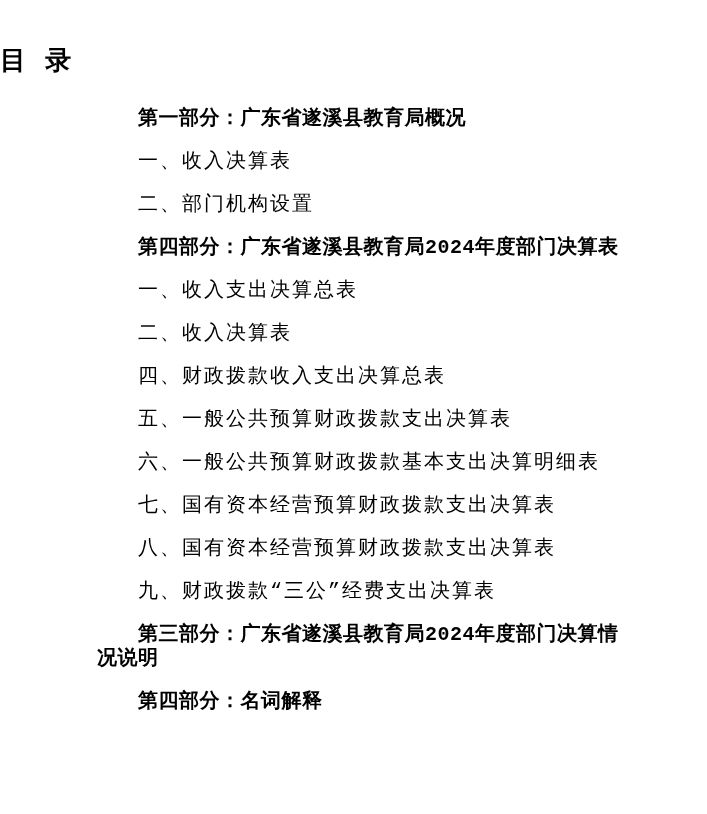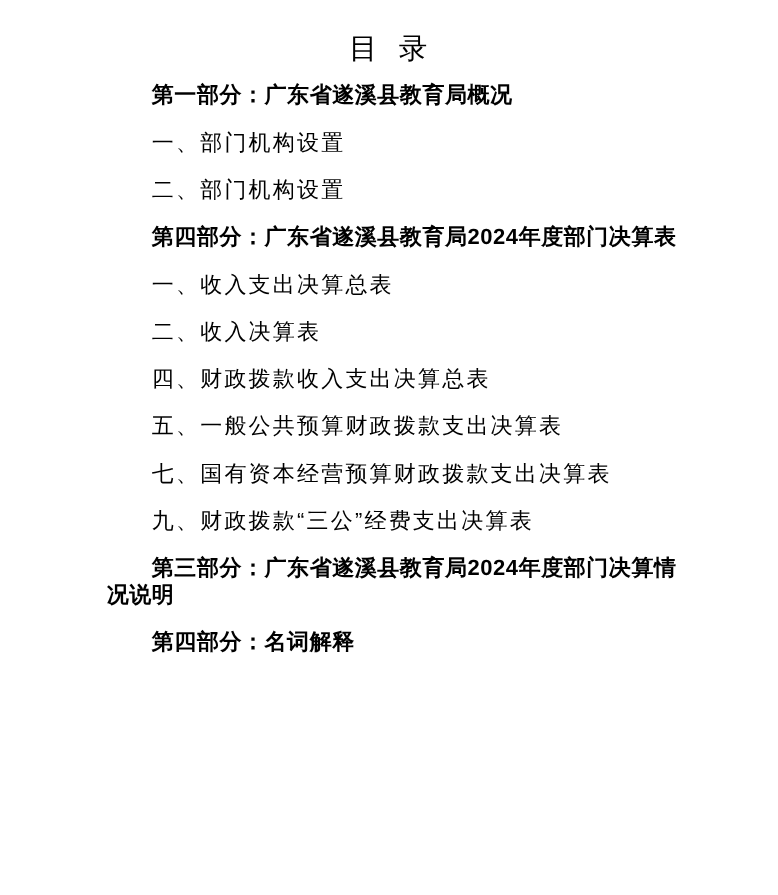--- a/index.html
+++ b/index.html
@@ -11,30 +11,31 @@
     position: relative;
     width: 707px;
     height: 814px;
     background: #ffffff;
     color: #000000;
     font-family: "Liberation Sans", sans-serif;
     overflow: hidden;
   }
   .doc-title {
     margin: 0;
-    padding-top: 28px;
-    text-align: center;
+    padding-top: 44px;
+    text-align: left;
     font-size: 26px;
     line-height: 32px;
-    font-weight: 400;
+    font-weight: 700;
     word-spacing: 10px;
     letter-spacing: 1px;
   }
   .toc {
-    margin: 15px 77px 0 97px; 
+    margin: 31px 77px 0 97px; 
+    font-family: Liberation Mono, monospace;
   }
   .entry {
     margin: 0 0 19px 0;
     font-size: 20px;
     line-height: 24px;
     text-indent: 41px;       
     letter-spacing: 2px;
     overflow-wrap: break-word;
   }
   .part-heading {
@@ -43,25 +44,27 @@
   }
 </style>
 </head>
 <body>
 
 <div class="page">
   <h1 class="doc-title">目 录</h1>
 
   <div class="toc">
     <p class="entry part-heading">第一部分：广东省遂溪县教育局概况</p>
-    <p class="entry item">一、部门机构设置</p>
+    <p class="entry item">一、收入决算表</p>
     <p class="entry item">二、部门机构设置</p>
     <p class="entry part-heading">第四部分：广东省遂溪县教育局2024年度部门决算表</p>
     <p class="entry item">一、收入支出决算总表</p>
     <p class="entry item">二、收入决算表</p>
     <p class="entry item">四、财政拨款收入支出决算总表</p>
     <p class="entry item">五、一般公共预算财政拨款支出决算表</p>
+    <p class="entry item">六、一般公共预算财政拨款基本支出决算明细表</p>
     <p class="entry item">七、国有资本经营预算财政拨款支出决算表</p>
+    <p class="entry item">八、国有资本经营预算财政拨款支出决算表</p>
     <p class="entry item">九、财政拨款“三公”经费支出决算表</p>
     <p class="entry part-heading">第三部分：广东省遂溪县教育局2024年度部门决算情况说明</p>
     <p class="entry part-heading">第四部分：名词解释</p>
   </div>
 </div>
 
 </body></html>

